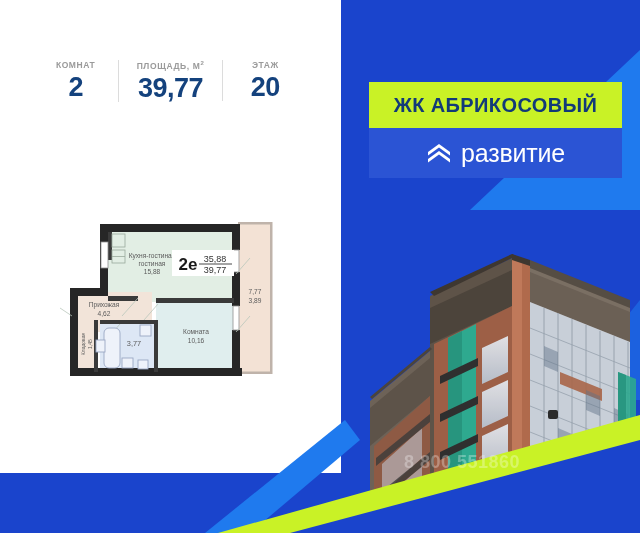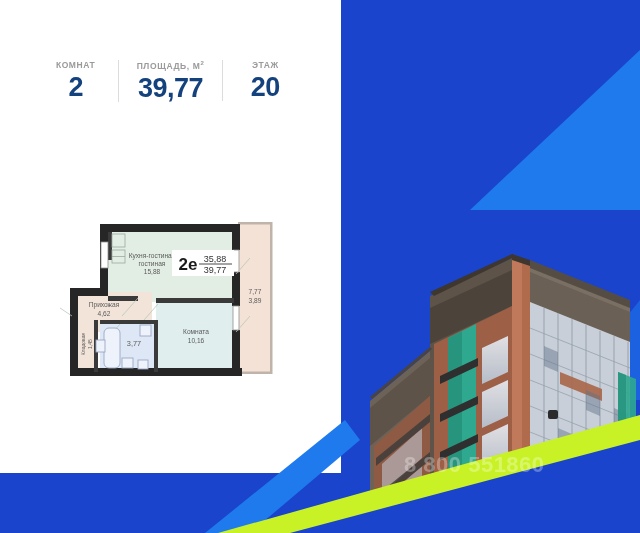--- a/index.html
+++ b/index.html
@@ -67,21 +67,21 @@
   
   .building{position:absolute;left:352px;top:196px;width:288px;height:337px;overflow:hidden;}
   .building svg{display:block;}
 
   
   .bottom-shapes{position:absolute;left:0;top:0;width:640px;height:533px;pointer-events:none;}
 
   
   .watermark{
     position:absolute;left:404px;top:452px;
-    font-size:22px;font-weight:bold;color:rgba(255,255,255,.30);
+    font-size:18px;font-weight:bold;color:rgba(255,255,255,.30);
     letter-spacing:.5px;white-space:nowrap;pointer-events:none;
   }
 </style>
 </head>
 <body>
 
 <div id="root">
 
   <div class="blue-bg"></div>
 
@@ -205,20 +205,32 @@
           <rect x="112" y="38" width="62" height="26" fill="#ffffff"></rect>
           <text x="128" y="58" font-size="17" font-weight="bold" fill="#1a1a1a" text-anchor="middle" font-family="Liberation Sans, sans-serif">2е</text>
           <text x="155" y="50" font-size="9" fill="#333" text-anchor="middle" font-family="Liberation Sans, sans-serif">35,88</text>
           <line x1="139" y1="52" x2="172" y2="52" stroke="#333" stroke-width="0.9"></line>
           <text x="155" y="61" font-size="9" fill="#333" text-anchor="middle" font-family="Liberation Sans, sans-serif">39,77</text>
         </g>
       </svg>
     </div>
   </div>
 
+  <div class="logo-wrap">
+    <div class="logo-top">
+      <span>ЖК АБРИКОСОВЫЙ</span>
+    </div>
+    <div class="logo-bot">
+      <svg class="chev" viewBox="0 0 26 24">
+        <path d="M2 11 L13 3 L24 11 L24 14.5 L13 6.5 L2 14.5 Z" fill="#ffffff"></path>
+        <path d="M2 18 L13 10 L24 18 L24 21.5 L13 13.5 L2 21.5 Z" fill="#ffffff"></path>
+      </svg>
+      <span class="word">развитие</span>
+    </div>
+  </div>
 
   <div class="building">
     <svg width="288" height="337" viewBox="0 0 288 337">
       <defs>
         <linearGradient id="glass" x1="0" y1="0" x2="0" y2="1">
           <stop offset="0%" stop-color="#e8eef5"></stop>
           <stop offset="100%" stop-color="#b9c7d6"></stop>
         </linearGradient>
         <linearGradient id="glassR" x1="0" y1="0" x2="0" y2="1">
           <stop offset="0%" stop-color="#dde5ef"></stop>

